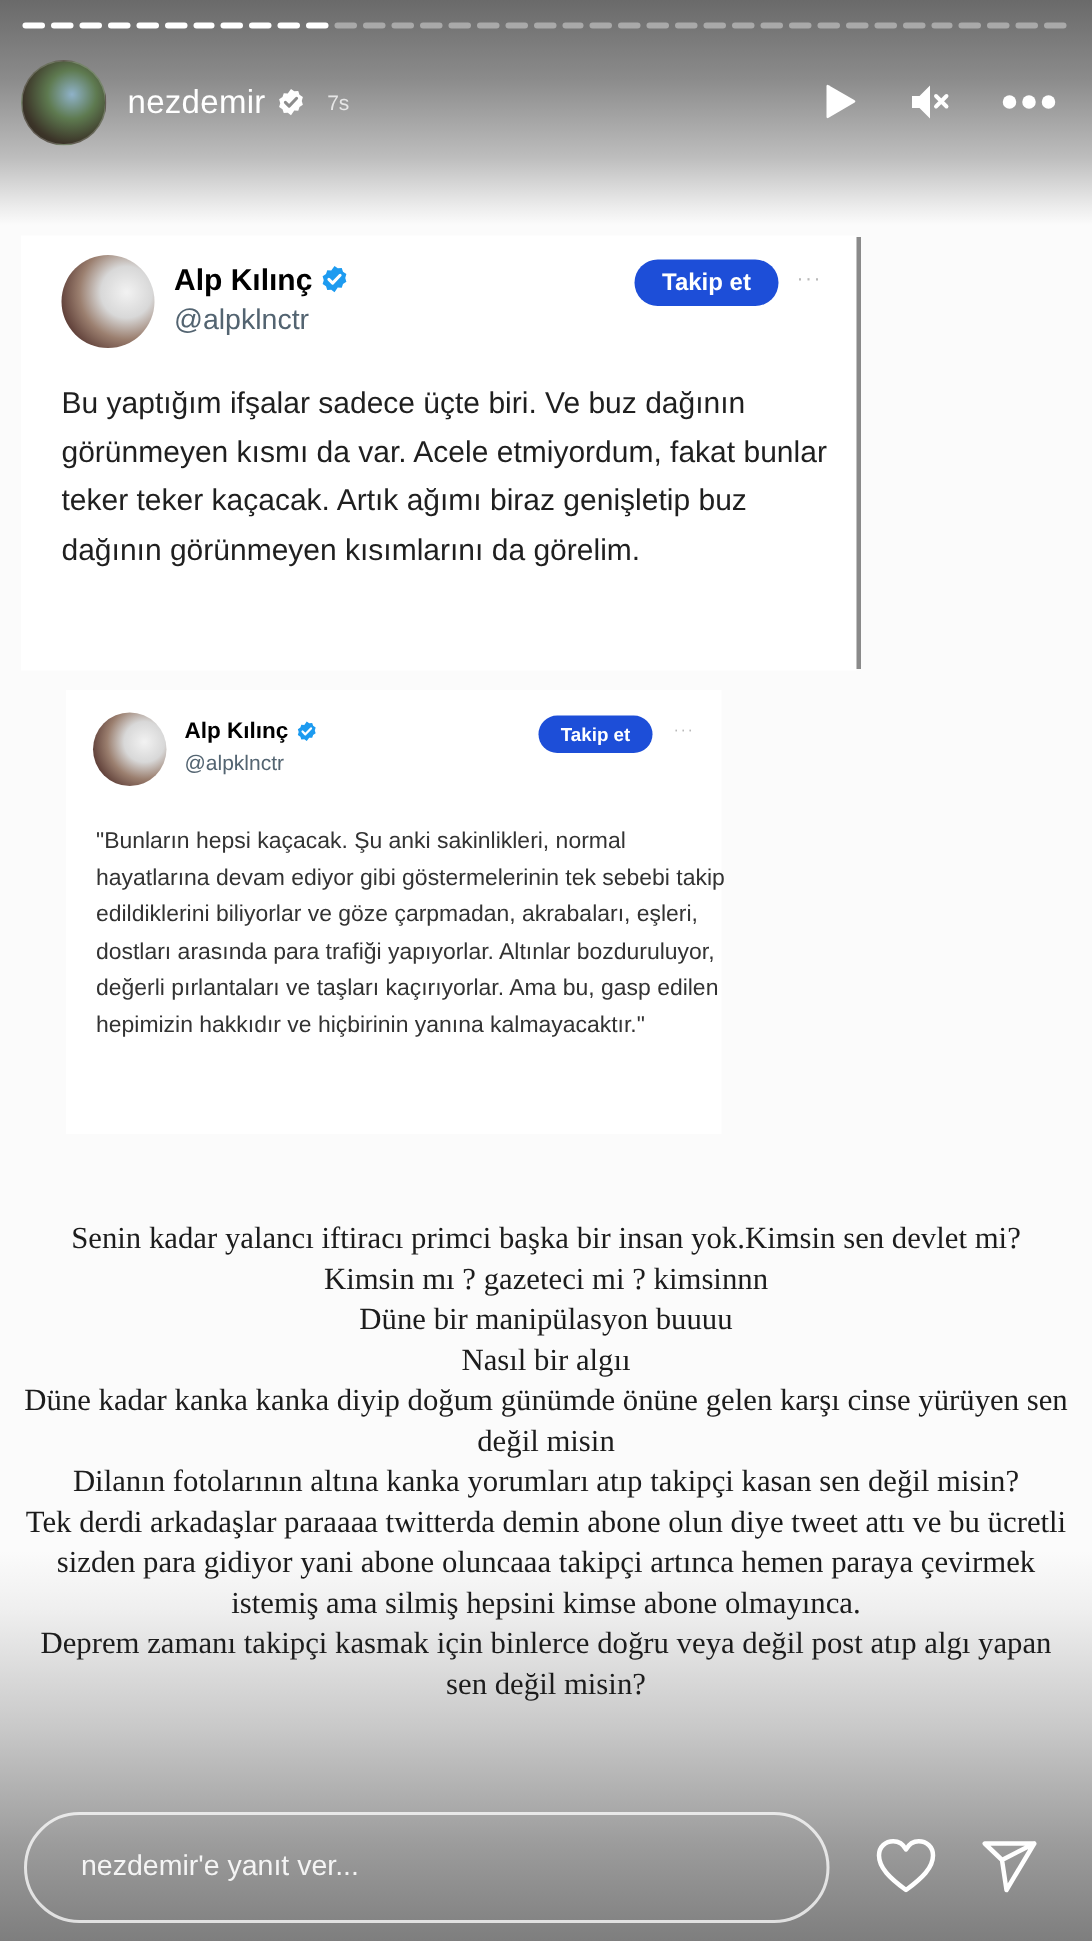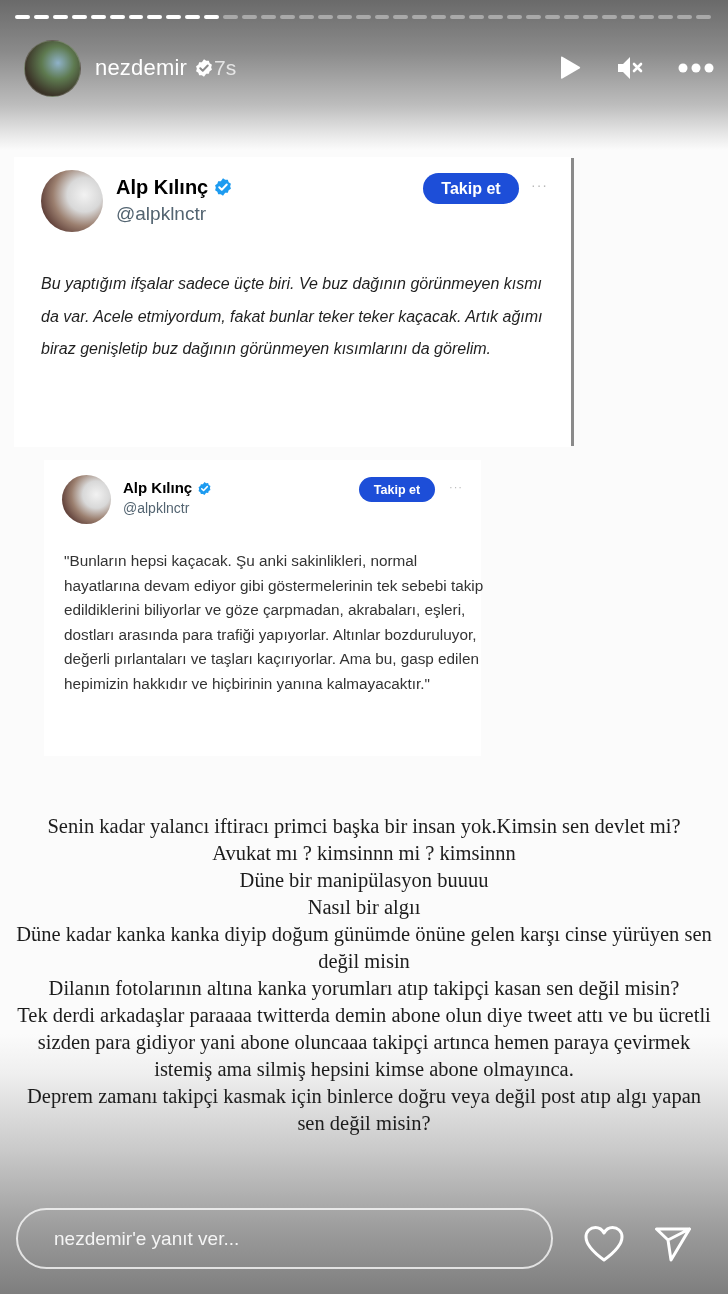--- a/index.html
+++ b/index.html
@@ -28,36 +28,36 @@
   
   .progress {
     position: absolute; left: 15px; top: 15px; width: 696px; height: 4px;
     display: flex; gap: 4px; z-index: 5;
   }
   .progress .seg { flex: 1; height: 4px; border-radius: 2px; background: rgba(255,255,255,0.38); }
   .progress .seg.done { background: #ffffff; }
 
   
   .header {
-    position: absolute; left: 24px; top: 40px; width: 700px; height: 56px;
+    position: absolute; left: 14px; top: 40px; width: 700px; height: 56px;
     display: flex; align-items: center; z-index: 5;
   }
   .avatar {
     width: 57px; height: 57px; border-radius: 50%;
     background: radial-gradient(circle at 60% 40%, #8fb2c9 0%, #5e7a50 35%, #3b3428 70%, #2a251d 100%);
     border: 1px solid rgba(255,255,255,0.2);
     flex: none;
   }
   .username {
     margin-left: 14px; color: #ffffff; font-size: 22px; font-weight: normal; letter-spacing: 0.2px;
   }
   .verified-white {
     margin-left: 7px; width: 20px; height: 20px; display: inline-flex;
   }
-  .time { color: rgba(255,255,255,0.75); font-size: 21px; }
+  .time { margin-left: 14px; color: rgba(255,255,255,0.75); font-size: 14px; }
   .header-actions {
     margin-left: auto; display: flex; align-items: center; gap: 34px; padding-right: 10px;
   }
   .hicon { display: inline-flex; align-items: center; justify-content: center; }
 
   
   .tweet1 {
     position: absolute; left: 14px; top: 157px; width: 557px; height: 290px;
     background: #ffffff; z-index: 3;
   }
@@ -76,21 +76,21 @@
     display: flex; align-items: center; justify-content: center; border-radius: 999px;
   }
   .tw-more { position: absolute; color: #b9b9b9; letter-spacing: 1px; }
   .tw-text { position: absolute; color: #1f1f1f; }
 
   .t1 .tw-avatar { left: 27px; top: 13px; width: 62px; height: 62px; }
   .t1 .tw-name { left: 102px; top: 19px; font-size: 20px; }
   .t1 .tw-handle { left: 102px; top: 46px; font-size: 19px; }
   .t1 .tw-follow { left: 409px; top: 16px; width: 96px; height: 31px; font-size: 16px; }
   .t1 .tw-more { left: 517px; top: 20px; font-size: 14px; }
-  .t1 .tw-text { left: 27px; top: 111px; width: 520px; font-size: 16px; line-height: 32.5px; font-style: italic; }
+  .t1 .tw-text { left: 27px; top: 96px; width: 520px; font-size: 20px; line-height: 32.5px; }
 
   
   .tweet2 {
     position: absolute; left: 44px; top: 460px; width: 437px; height: 296px;
     background: #ffffff; z-index: 3;
   }
   .t2 .tw-avatar { left: 18px; top: 15px; width: 49px; height: 49px; }
   .t2 .tw-name { left: 79px; top: 19px; font-size: 15px; }
   .t2 .tw-handle { left: 79px; top: 40px; font-size: 14px; }
   .t2 .tw-follow { left: 315px; top: 17px; width: 76px; height: 25px; font-size: 12.5px; }
@@ -105,21 +105,21 @@
     text-align: center; z-index: 3;
     font-family: "Liberation Serif", "DejaVu Serif", serif;
     font-size: 20.5px; line-height: 27px; color: #1c1c1c;
     background: rgba(255,255,255,0.0);
   }
   .caption p { margin: 0; }
 
   
   .reply-wrap { position: absolute; left: 0; top: 1200px; width: 728px; height: 94px; z-index: 6; }
   .reply-input {
-    position: absolute; left: 16px; top: 8px; width: 537px; height: 61px;
+    position: absolute; left: 16px; top: 8px; width: 537px; height: 74px;
     border: 2px solid rgba(255,255,255,0.75); border-radius: 38px;
     background: transparent; color: rgba(255,255,255,0.9);
     font-family: "Liberation Sans", sans-serif; font-size: 19px;
     padding-left: 36px; outline: none;
   }
   .reply-input::placeholder { color: rgba(255,255,255,0.9); }
   .heart { position: absolute; left: 583px; top: 25px; }
   .send { position: absolute; left: 654px; top: 26px; }
 </style>
 </head>
@@ -225,21 +225,21 @@
           </svg></span>
     </div>
     <div class="tw-handle">@alpklnctr</div>
     <div class="tw-follow">Takip et</div>
     <div class="tw-more">···</div>
     <div class="tw-text">"Bunların hepsi kaçacak. Şu anki sakinlikleri, normal hayatlarına devam ediyor gibi göstermelerinin tek sebebi takip edildiklerini biliyorlar ve göze çarpmadan, akrabaları, eşleri, dostları arasında para trafiği yapıyorlar. Altınlar bozduruluyor, değerli pırlantaları ve taşları kaçırıyorlar. Ama bu, gasp edilen hepimizin hakkıdır ve hiçbirinin yanına kalmayacaktır."</div>
   </div>
 
   <div class="caption">
     <p>Senin kadar yalancı iftiracı primci başka bir insan yok.Kimsin sen devlet mi?</p>
-    <p>Avukat mı ? kimsinnn mi ? kimsinnn</p>
+    <p>Kimsin mı ? gazeteci mi ? kimsinnn</p>
     <p>Düne bir manipülasyon buuuu</p>
     <p>Nasıl bir algıı</p>
     <p>Düne kadar kanka kanka diyip doğum günümde önüne gelen karşı cinse yürüyen sen değil misin</p>
     <p>Dilanın fotolarının altına kanka yorumları atıp takipçi kasan sen değil misin?</p>
     <p>Tek derdi arkadaşlar paraaaa twitterda demin abone olun diye tweet attı ve bu ücretli sizden para gidiyor yani abone oluncaaa takipçi artınca hemen paraya çevirmek istemiş ama silmiş hepsini kimse abone olmayınca.</p>
     <p>Deprem zamanı takipçi kasmak için binlerce doğru veya değil post atıp algı yapan sen değil misin?</p>
   </div>
 
   <div class="reply-wrap">
     <input class="reply-input" type="text" placeholder="nezdemir'e yanıt ver..." style="">

